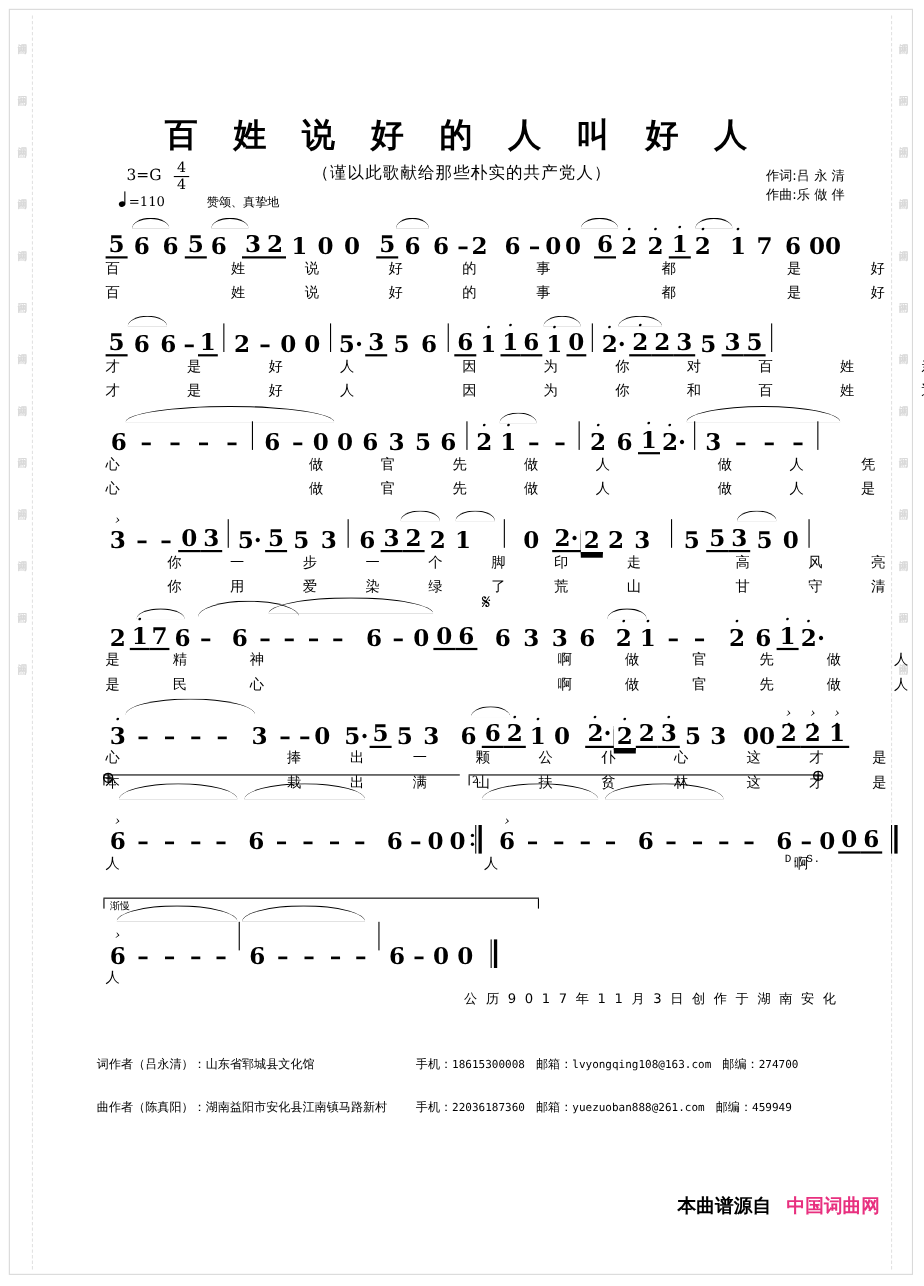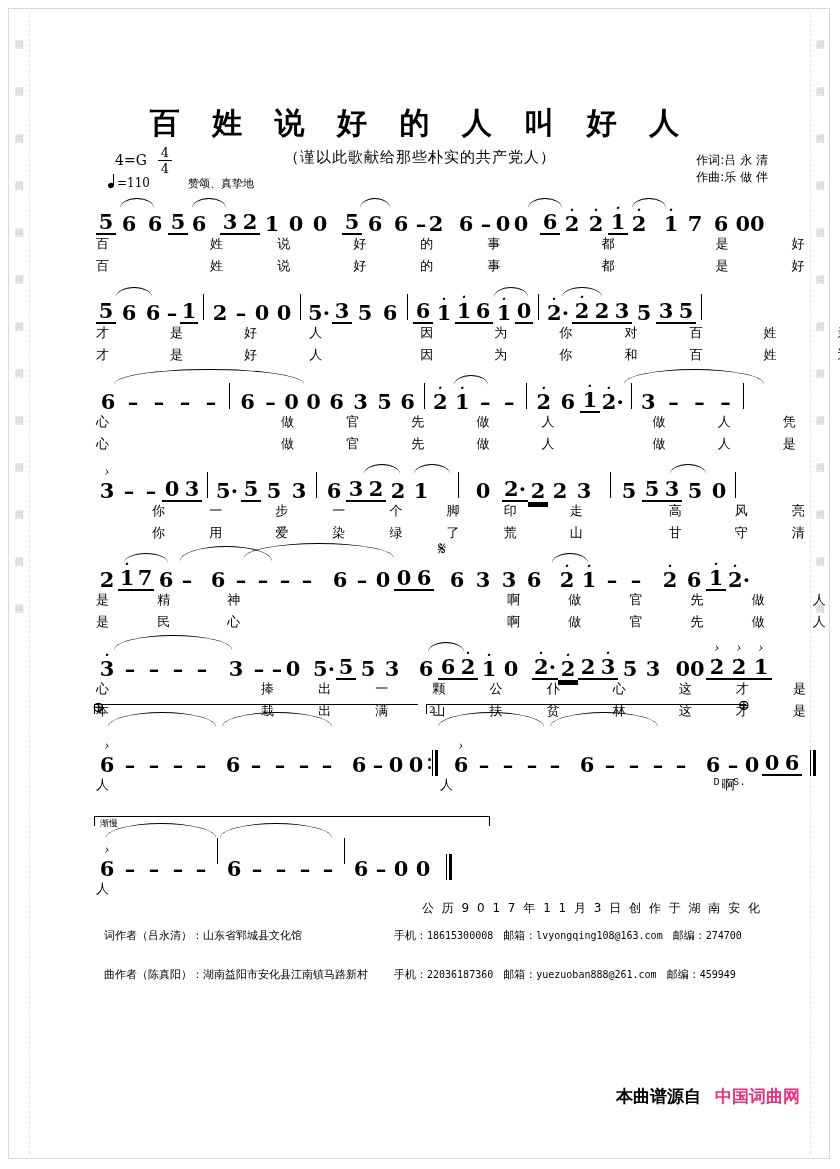--- a/index.html
+++ b/index.html
@@ -92,22 +92,22 @@
            height:26px;gap:5px;margin-left:2px;}
   .repdots b{display:block;width:3px;height:3px;border-radius:50%;background:#000;}
   
   .segno{position:absolute;font-size:19px;font-family:"DejaVu Serif",serif;}
   .coda-mark{position:absolute;font-size:15px;font-family:"DejaVu Serif",serif;}
   .ds-mark{position:absolute;font-size:10px;font-family:Liberation Mono, monospace;letter-spacing:0.5px;}
   .rit{position:absolute;font-size:9px;font-family:"DejaVu Sans",sans-serif;}
   
   #date-line{position:absolute;right:78px;top:900px;font-size:12px;letter-spacing:2px;
              font-family:"DejaVu Sans",sans-serif;white-space:nowrap;}
-  .foot-row{position:absolute;left:104px;width:700px;font-size:11px;
-            font-family:"DejaVu Sans",sans-serif;white-space:nowrap;}
+  .foot-row{position:absolute;left:88px;width:700px;font-size:11px;
+            font-family:"DejaVu Sans",sans-serif;white-space:nowrap;margin-top:32px;}
   .foot-row .seg{display:inline-block;}
   .mono{font-family:"DejaVu Sans Mono",monospace;font-size:10px;}
   #brand{position:absolute;right:40px;top:1085px;font-size:17px;font-weight:bold;
          font-family:"DejaVu Sans",sans-serif;white-space:nowrap;}
   #brand .pink{color:#e8307f;margin-left:14px;}
 </style>
 </head>
 <body>
 
 <div id="page-border"></div>
@@ -139,21 +139,21 @@
     <span class="wm-item">词曲网</span>
     <span class="wm-item">词曲网</span>
     <span class="wm-item">词曲网</span>
     <span class="wm-item">词曲网</span>
     <span class="wm-item">词曲网</span>
   </div>
 
 <div id="title">百 姓 说 好 的 人 叫 好 人</div>
 <div id="subtitle">（谨以此歌献给那些朴实的共产党人）</div>
 
-<div id="key-sig">4=G</div>
+<div id="key-sig">3=G</div>
 <div id="meter">
   <span class="num">4</span>
   <span class="bar"></span>
   <span class="num">4</span>
 </div>
 <div id="tempo"><span class="qn"></span><span>=110</span></div>
 <div id="mood">赞颂、真挚地</div>
 <div id="credits">
   <div>作词:吕 永 清</div>
   <div>作曲:乐 做 伴</div>

